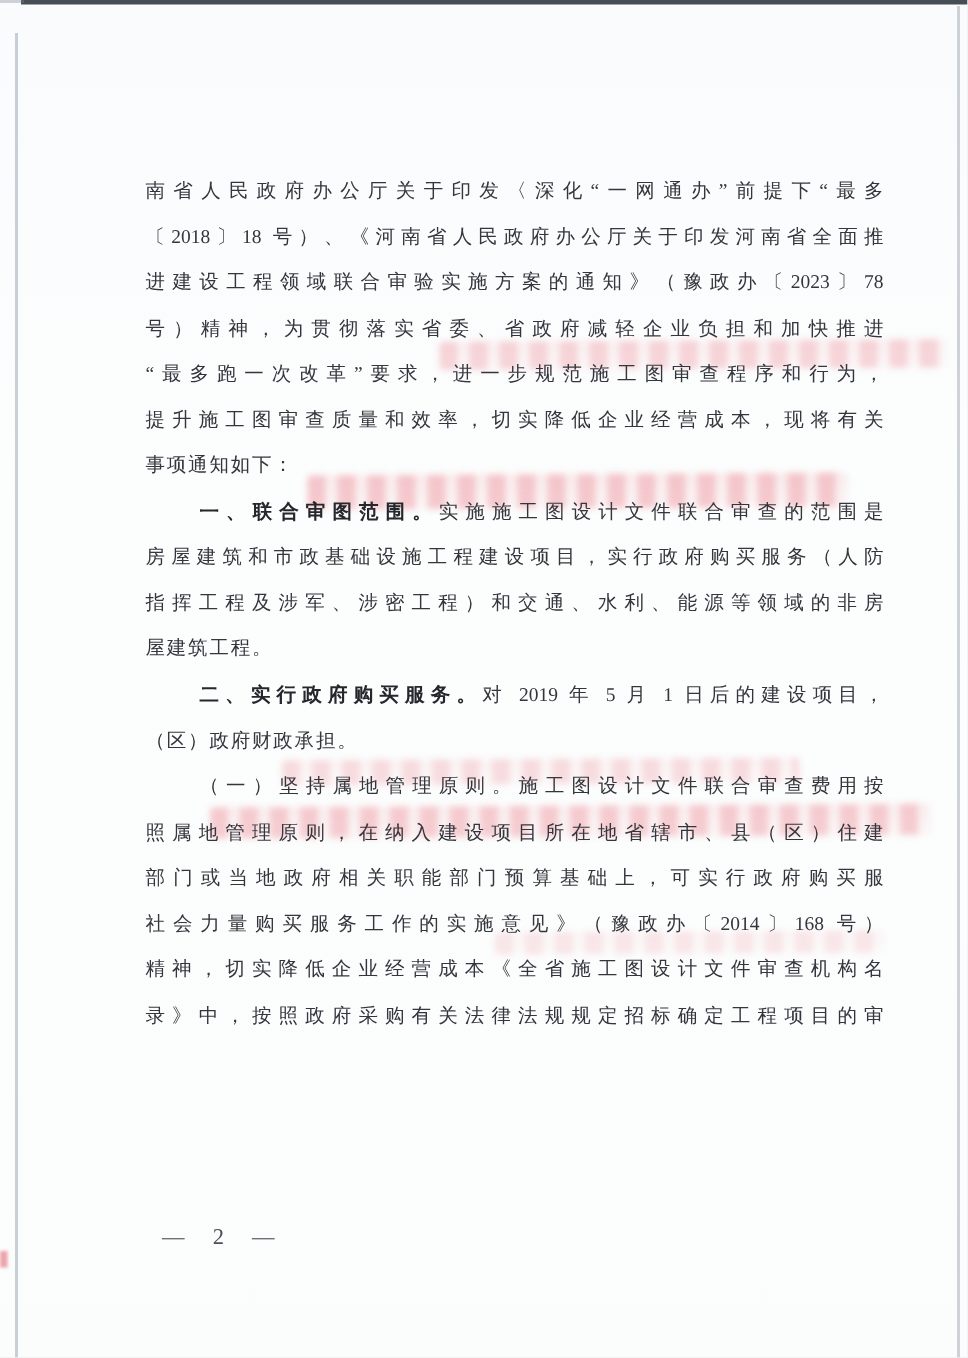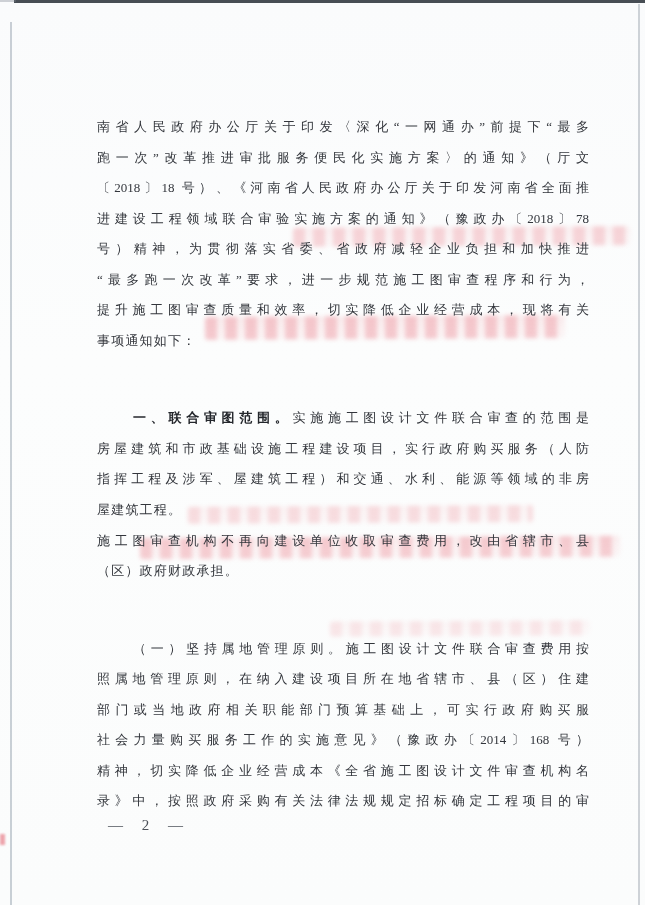--- a/index.html
+++ b/index.html
@@ -44,21 +44,21 @@
     position:absolute;left:0;top:834px;width:5px;height:11px;
     background:rgba(228,105,118,.6);filter:blur(1px);
   }
   
   .doc-body{
     position:absolute;left:97px;top:112px;width:492px;
     font-size:13px;line-height:30.55px;color:#33363c;
   }
   .line{white-space:normal;}
   .line.j{text-align:justify;text-align-last:justify;text-justify:inter-character;}
-  .line.ind{padding-left:36px;margin-top:47px;}
+  .line.ind{padding-left:36px;}
   .line:not(.j){letter-spacing:1.2px;}
   .hd{
     font-family:"Liberation Sans","DejaVu Sans",sans-serif;
     font-weight:700;color:#24272c;
   }
   .footer-num{
     position:absolute;left:108px;top:817px;
     font-size:15px;color:#4b5058;word-spacing:13px;letter-spacing:1px;
   }
 </style>
@@ -74,32 +74,31 @@
 
   <div class="smudge" style="left:293px;top:227px;width:337px;height:19px;opacity:.50"></div>
   <div class="smudge" style="left:205px;top:316px;width:360px;height:23px;opacity:.65"></div>
   <div class="smudge" style="left:188px;top:506px;width:345px;height:17px;opacity:.40"></div>
   <div class="smudge" style="left:140px;top:537px;width:480px;height:21px;opacity:.60"></div>
   <div class="smudge" style="left:330px;top:621px;width:260px;height:15px;opacity:.28"></div>
   <div class="pink-dot"></div>
 
   <div class="doc-body">
       <div class="line j">南省人民政府办公厅关于印发〈深化“一网通办”前提下“最多</div>
-      <div class="line j">跑一次”改革推进审批服务便民化实施方案〉的通知》（厅文</div>
       <div class="line j">〔2018〕18 号）、《河南省人民政府办公厅关于印发河南省全面推</div>
-      <div class="line j">进建设工程领域联合审验实施方案的通知》（豫政办〔2018〕78</div>
+      <div class="line j">进建设工程领域联合审验实施方案的通知》（豫政办〔2023〕78</div>
       <div class="line j">号）精神，为贯彻落实省委、省政府减轻企业负担和加快推进</div>
       <div class="line j">“最多跑一次改革”要求，进一步规范施工图审查程序和行为，</div>
       <div class="line j">提升施工图审查质量和效率，切实降低企业经营成本，现将有关</div>
       <div class="line">事项通知如下：</div>
       <div class="line j ind"><span class="hd">一、联合审图范围。</span><span>实施施工图设计文件联合审查的范围是</span></div>
       <div class="line j">房屋建筑和市政基础设施工程建设项目，实行政府购买服务（人防</div>
-      <div class="line j">指挥工程及涉军、屋建筑工程）和交通、水利、能源等领域的非房</div>
+      <div class="line j">指挥工程及涉军、涉密工程）和交通、水利、能源等领域的非房</div>
       <div class="line">屋建筑工程。</div>
-      <div class="line j">施工图审查机构不再向建设单位收取审查费用，改由省辖市、县</div>
+      <div class="line j ind"><span class="hd">二、实行政府购买服务。</span><span>对 2019 年 5 月 1 日后的建设项目，</span></div>
       <div class="line">（区）政府财政承担。</div>
       <div class="line j ind">（一）坚持属地管理原则。施工图设计文件联合审查费用按</div>
       <div class="line j">照属地管理原则，在纳入建设项目所在地省辖市、县（区）住建</div>
       <div class="line j">部门或当地政府相关职能部门预算基础上，可实行政府购买服</div>
       <div class="line j">社会力量购买服务工作的实施意见》（豫政办〔2014〕168 号）</div>
       <div class="line j">精神，切实降低企业经营成本《全省施工图设计文件审查机构名</div>
       <div class="line j">录》中，按照政府采购有关法律法规规定招标确定工程项目的审</div>
     </div>
 
   <div class="footer-num">— 2 —</div>

